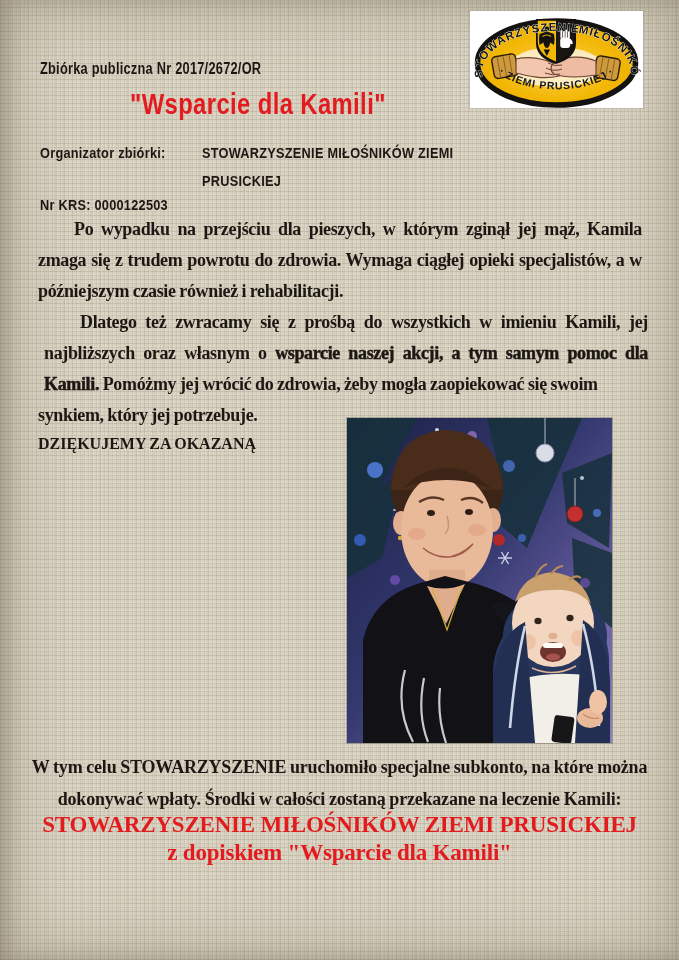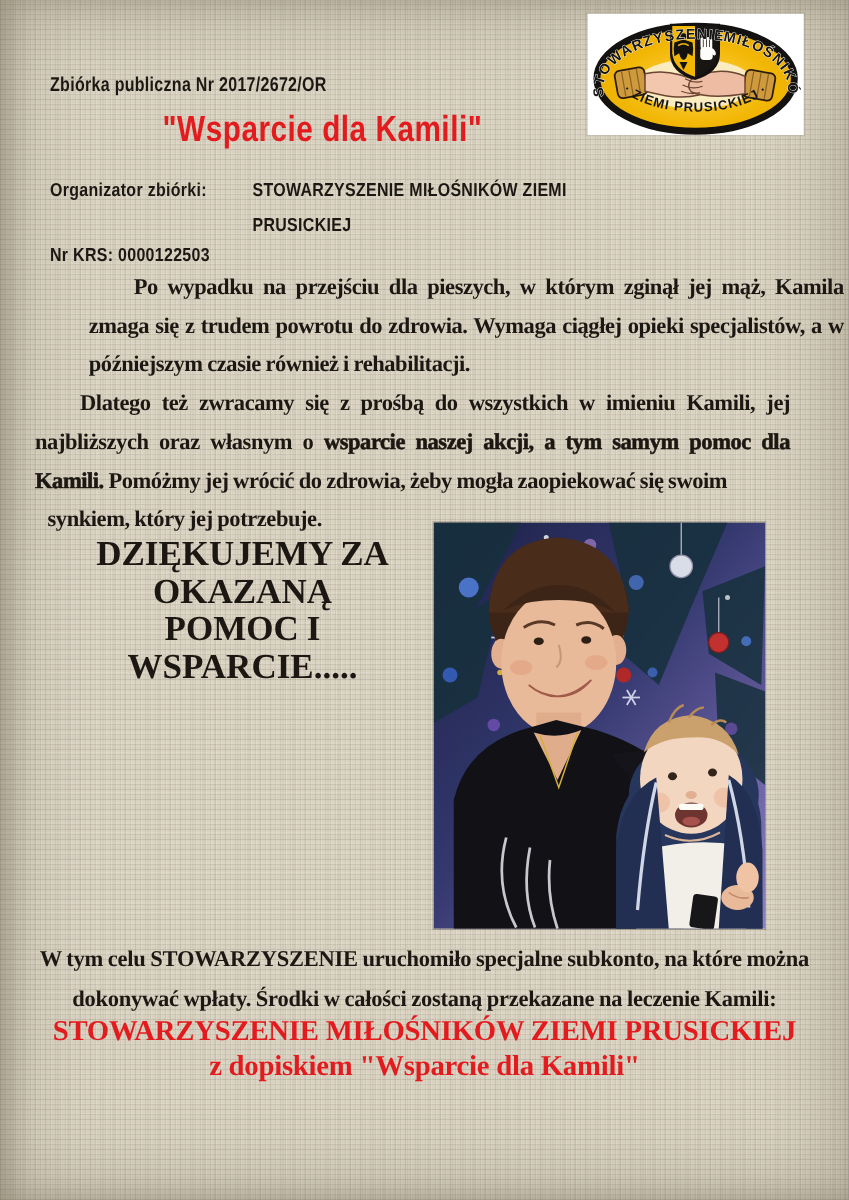--- a/index.html
+++ b/index.html
@@ -23,21 +23,21 @@
   .doc-title{
     left:130px;top:90px;font-size:29px;color:var(--accent-red,#e31b1e);
     transform:scaleX(.82);letter-spacing:.5px;
   }
   .body-text{
     position:absolute;font-weight:700;color:var(--ink,#1c1712);
     font-size:18px;line-height:31px;letter-spacing:-.35px;word-spacing:-.5px;margin:0;
   }
   .just{text-align:justify;text-indent:36px;}
   .emph{-webkit-text-stroke:.45px currentColor;}
-  .thanks{left:38px;top:429px;width:312px;text-align:center;font-size:28px;line-height:30px;letter-spacing:0;}
+  .thanks{left:38px;top:429px;width:312px;font-size:16px;line-height:30px;letter-spacing:0;}
   .footer-note{left:0;top:751px;width:679px;text-align:center;font-size:18px;line-height:32px;letter-spacing:-.2px;}
   .red-block{
     left:0;top:811px;width:679px;text-align:center;color:var(--accent-red,#e31b1e);
     font-size:23px;line-height:28px;font-weight:700;letter-spacing:-.2px;
   }
   .logo-box{left:470px;top:11px;width:173px;height:97px;background:#fff;box-shadow:0 0 0 1px rgba(0,0,0,.08);}
   .photo-box{left:347px;top:418px;width:265px;height:325px;box-shadow:0 0 0 1px rgba(40,35,25,.25);}
   svg{display:block;}
 </style>
 </head>
@@ -106,29 +106,28 @@
     </svg>
   </div>
 
   <div class="lydian doc-title">"Wsparcie dla Kamili"</div>
 
   <div class="lydian" style="left:40px;top:145px;transform:scaleX(.85);">Organizator zbiórki:</div>
   <div class="lydian" style="left:202px;top:145px;transform:scaleX(.85);">STOWARZYSZENIE MIŁOŚNIKÓW ZIEMI</div>
   <div class="lydian" style="left:202px;top:173px;transform:scaleX(.85);">PRUSICKIEJ</div>
   <div class="lydian" style="left:40px;top:197px;transform:scaleX(.85);">Nr KRS: 0000122503</div>
 
-  <p class="body-text just" style="left:38px;top:214px;width:604px;margin-left:33px;">Po wypadku na przejściu dla pieszych, w którym zginął jej mąż, Kamila zmaga się z trudem powrotu do zdrowia. Wymaga ciągłej opieki specjalistów, a w późniejszym czasie również i rehabilitacji.</p>
-
-  <p class="body-text just" style="left:28px;top:307px;width:604px;"><span>Dlatego też zwracamy się z prośbą do wszystkich w imieniu Kamili, jej najbliższych oraz własnym o </span><span class="emph">wsparcie naszej akcji, a tym samym pomoc dla Kamili.</span><span>  Pomóżmy jej wrócić do zdrowia, żeby mogła zaopiekować się swoim</span></p>
+  <p class="body-text just" style="left:38px;top:214px;width:604px;">Po wypadku na przejściu dla pieszych, w którym zginął jej mąż, Kamila zmaga się z trudem powrotu do zdrowia. Wymaga ciągłej opieki specjalistów, a w późniejszym czasie również i rehabilitacji.</p>
+
+  <p class="body-text just" style="left:44px;top:307px;width:604px;"><span>Dlatego też zwracamy się z prośbą do wszystkich w imieniu Kamili, jej najbliższych oraz własnym o </span><span class="emph">wsparcie naszej akcji, a tym samym pomoc dla Kamili.</span><span>  Pomóżmy jej wrócić do zdrowia, żeby mogła zaopiekować się swoim</span></p>
 
   <p class="body-text" style="left:38px;top:400px;width:340px;">synkiem, który jej potrzebuje.</p>
 
   <div class="body-text thanks">
     <div>DZIĘKUJEMY ZA OKAZANĄ</div>
-    <div>POMOC I WSPARCIE.....</div>
   </div>
 
   <div class="abs photo-box">
     <svg width="265" height="325" viewBox="0 0 265 325">
       <defs>
         <linearGradient id="pbg" x1="0" y1="0" x2="1" y2="1">
           <stop offset="0%" stop-color="#1c2147"></stop>
             <stop offset="45%" stop-color="#33386e"></stop>
           <stop offset="78%" stop-color="#6a5fa2"></stop>
             <stop offset="100%" stop-color="#8d82bf"></stop>

